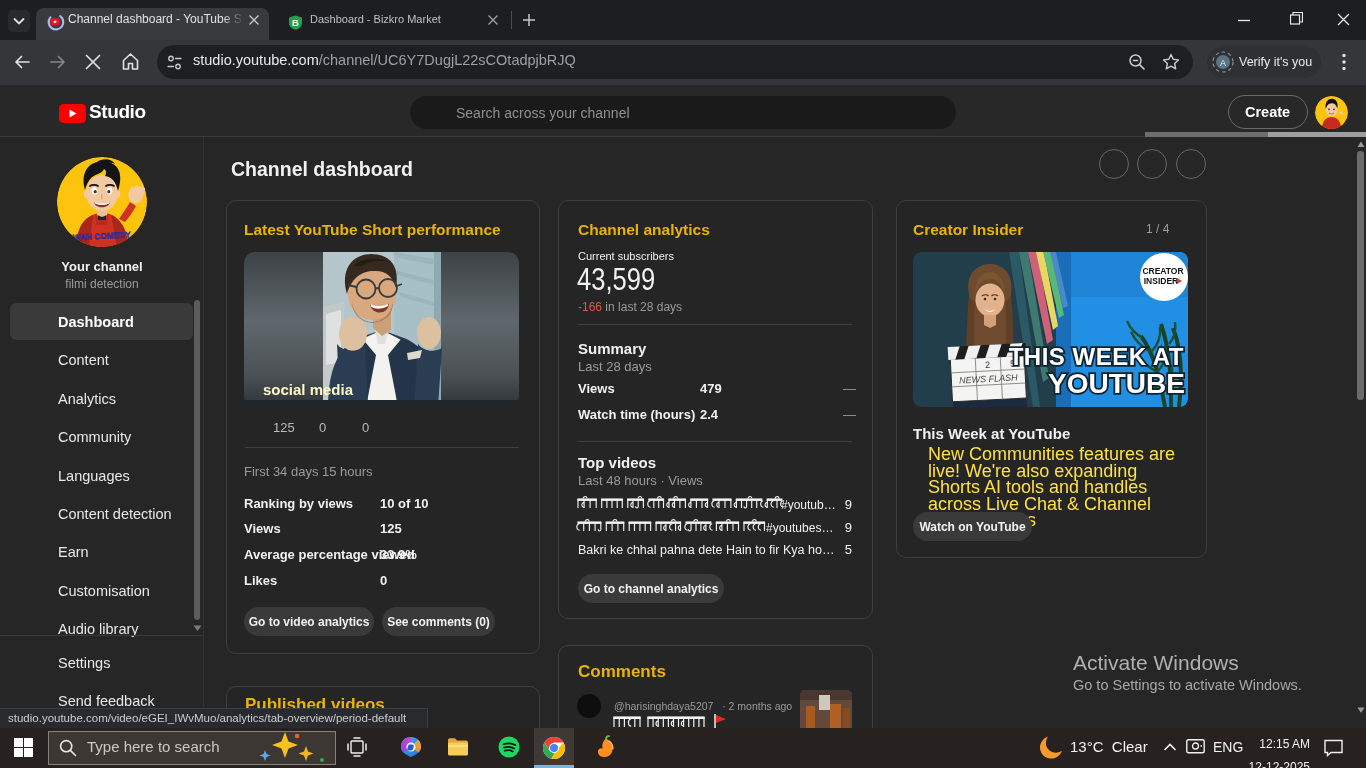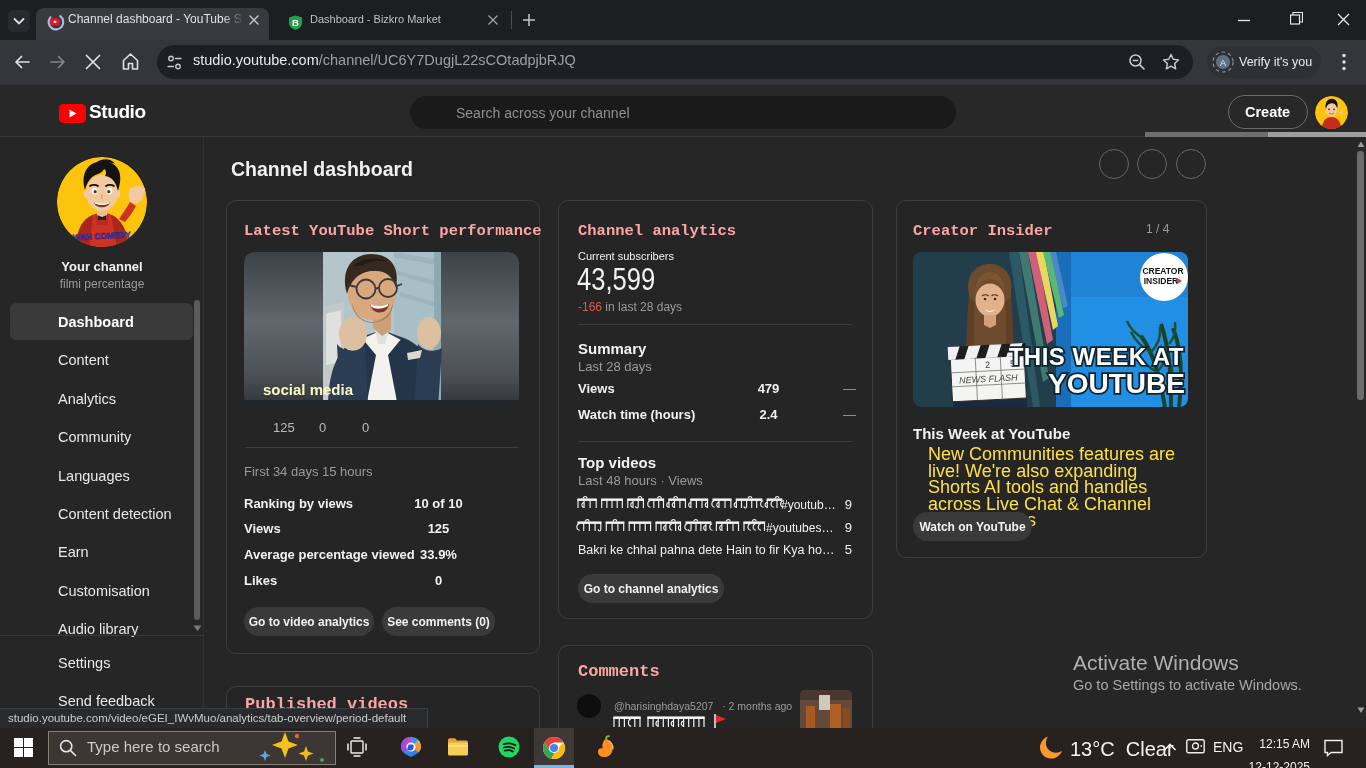--- a/index.html
+++ b/index.html
@@ -12,25 +12,25 @@
   .tab-active { position:absolute; left:36px; top:8px; width:233px; height:32px;
     background:#383a3e; border-radius:8px 8px 0 0; }
   .tabtxt { position:absolute; top:9px; font-size:12px; color:#dfe1e5; white-space:nowrap; overflow:hidden; }
   .urlpill { position:absolute; left:157px; top:45px; width:1036px; height:34px; border-radius:17px;
     background:#1e1f23; }
   
   #ythead { position:absolute; left:0; top:85px; width:1366px; height:52px; background:#282828; }
   #sidebar { position:static; }
   #main { position:static; }
   .card { position:absolute; background:#252526; border:1px solid #3e3e3e; border-radius:10px; }
-  .ctitle { font-size:15.5px; font-weight:bold; color:#fca5a5;font-family:Liberation Mono, monospace; }
+  .ctitle { font-size:15.5px; font-weight:bold; color:#eab308; }
   .btn { position:absolute; background:#3a3a3a; border-radius:16px; color:#f1f1f1;
     font-size:12px; font-weight:bold; display:flex; align-items:center; justify-content:center; white-space:nowrap; }
   .mrow { position:absolute; font-size:13px; color:#f1f1f1; font-weight:bold; }
-  .mval { position:absolute; font-size:13px; color:#f1f1f1; font-weight:bold; text-align:center; }
+  .mval { position:absolute; font-size:13px; color:#f1f1f1; font-weight:bold; text-align:left; }
   .divline { position:absolute; height:1px; background:#3e3e3e; }
   
   #statusbar { position:absolute; left:0; top:708px; width:428px; height:20px; background:#292a2d;
     border:1px solid #3c4043; border-left:none; border-bottom:none; color:#cdcdcd; font-size:11.5px;
     line-height:19px; padding-left:8px; white-space:nowrap; }
   #taskbar { position:absolute; left:0; top:728px; width:1366px; height:40px; background:#272120; }
 </style>
 </head>
 <body>
 <div id="tabbar"></div>
@@ -206,21 +206,21 @@
 
         <path d="M37 45 C40 49 50 49 53 45 C52 52 38 52 37 45 Z" fill="#7c3a2d"></path>
         <path d="M37.5 45 C41 47 49 47 52.5 45 L52 46.5 C48 48.3 42 48.3 38 46.5 Z" fill="#fff"></path>
 
         <g transform="rotate(-3 45 80)">
           <text x="45" y="82" font-size="8.3" font-weight="bold" fill="#2e3fd4" text-anchor="middle" font-family="Liberation Sans" stroke="#141f8a" stroke-width="0.4">WAH COMEDY</text>
         </g>
       </g>
     </svg>
     <div class="abs" style="left:0;top:259px;width:204px;text-align:center;font-size:13px;font-weight:bold;color:#f1f1f1">Your channel</div>
-    <div class="abs" style="left:0;top:277px;width:204px;text-align:center;font-size:12px;color:#9b9b9b">filmi percentage</div>
+    <div class="abs" style="left:0;top:277px;width:204px;text-align:center;font-size:12px;color:#9b9b9b">filmi detection</div>
 
     <div class="abs" style="left:10px;top:303px;width:183px;height:37px;border-radius:6px;background:#3a3a3a"></div>
     <div class="abs" style="left:58px;top:314px;font-size:14.5px;font-weight:bold;color:#fff">Dashboard</div>
     <div class="abs" style="left:58px;top:352px;font-size:14.5px;color:#e8e8e8">Content</div>
     <div class="abs" style="left:58px;top:391px;font-size:14.5px;color:#e8e8e8">Analytics</div>
     <div class="abs" style="left:58px;top:429px;font-size:14.5px;color:#e8e8e8">Community</div>
     <div class="abs" style="left:58px;top:468px;font-size:14.5px;color:#e8e8e8">Languages</div>
     <div class="abs" style="left:58px;top:506px;font-size:14.5px;color:#e8e8e8">Content detection</div>
     <div class="abs" style="left:58px;top:544px;font-size:14.5px;color:#e8e8e8">Earn</div>
     <div class="abs" style="left:58px;top:583px;font-size:14.5px;color:#e8e8e8">Customisation</div>
@@ -681,21 +681,21 @@
 
   <svg class="abs" style="left:594px;top:735px" width="23" height="24" viewBox="0 0 23 24">
     <path d="M12 3.5 C16.5 6 19 10 18.5 14.5 C18 19.5 14 22.5 9.5 22 C6 21.6 3.8 19.2 4 16.4 C4.2 13.8 6.5 12.6 8.6 13.4 C7.6 9.6 9 6 12 3.5 Z" fill="#ff8f1f"></path>
     <path d="M14.5 5.5 C17.5 7.5 19.3 10.8 18.8 14.3" stroke="#ffc080" stroke-width="1.3" fill="none"></path>
     <path d="M12 3.5 C12.3 2 13.5 1 15 1.2" stroke="#6abf4b" stroke-width="1.8" fill="none" stroke-linecap="round"></path>
   </svg>
 
   <svg class="abs" style="left:1038px;top:735px" width="24" height="26" viewBox="0 0 24 26">
     <path d="M10 1.5 C3.5 4 0.5 10.5 2.8 16.5 C5 22 11 25 17 23 C20.5 21.8 23 19 24 15.8 C19.5 18.8 13.5 18 10.2 14.2 C7.2 10.8 7.2 5.5 10 1.5 Z" fill="#f59b2d"></path>
   </svg>
-  <div class="abs" style="left:1070px;top:738px;font-size:20px;color:#f2f2f2">13°C&nbsp; Clear</div>
+  <div class="abs" style="left:1070px;top:738px;font-size:15px;color:#f2f2f2">13°C&nbsp; Clear</div>
   <svg class="abs" style="left:1163px;top:742px" width="14" height="10" viewBox="0 0 14 10">
     <path d="M1.5 8 L7 2.5 L12.5 8" stroke="#f0f0f0" stroke-width="1.6" fill="none"></path>
   </svg>
   <svg class="abs" style="left:1186px;top:739px" width="19" height="17" viewBox="0 0 19 17">
     <rect x="0.8" y="0.8" width="17.4" height="13" rx="1.5" fill="none" stroke="#f0f0f0" stroke-width="1.4"></rect>
     <circle cx="9.5" cy="7" r="3" fill="none" stroke="#f0f0f0" stroke-width="1.3"></circle>
     <path d="M14.5 7 h1.5" stroke="#f0f0f0" stroke-width="1.3"></path>
   </svg>
   <div class="abs" style="left:1213px;top:739px;font-size:14px;color:#f2f2f2">ENG</div>
   <div class="abs" style="left:1240px;top:733px;width:70px;text-align:right;font-size:12px;color:#f2f2f2;line-height:23px">12:15 AM<br>12-12-2025</div>

